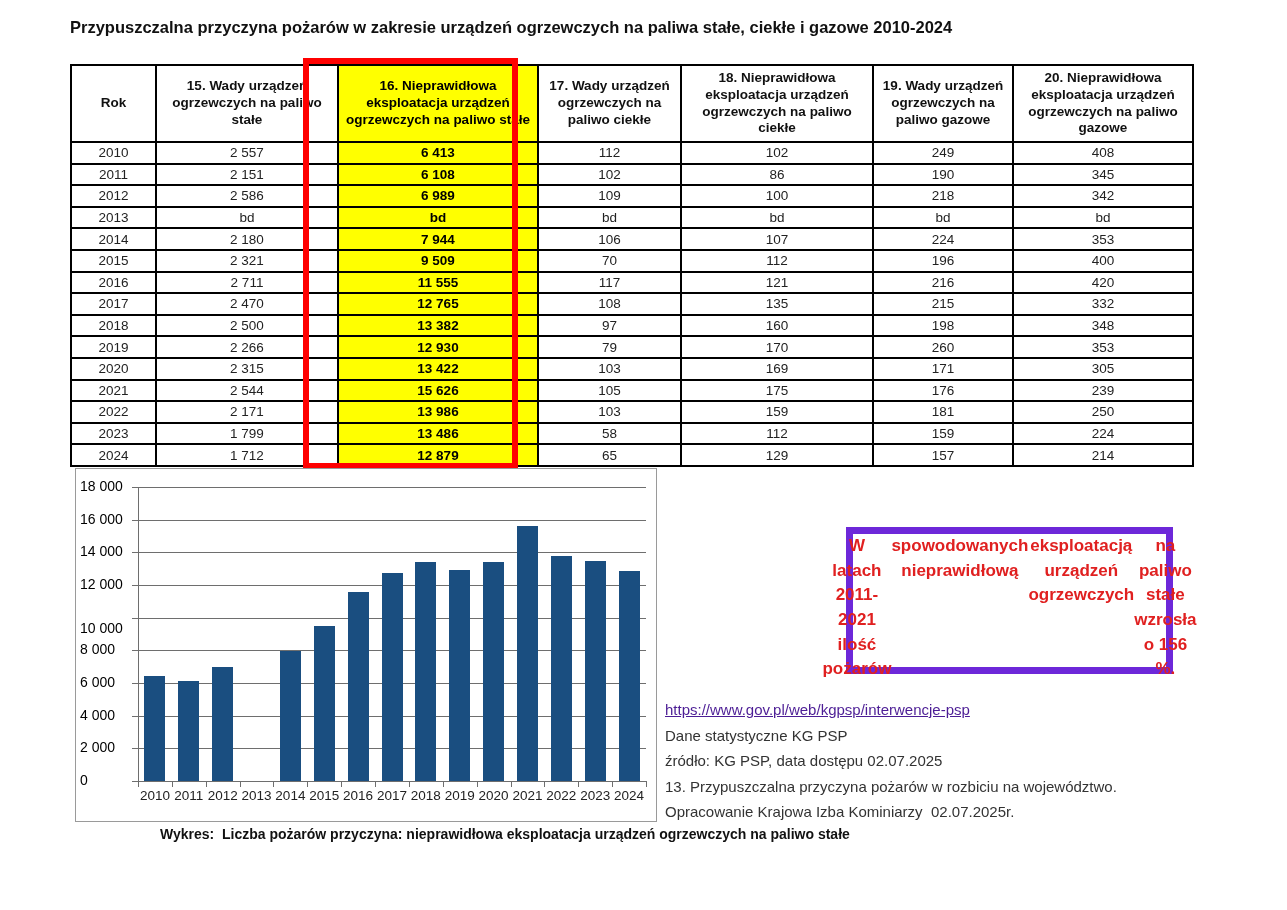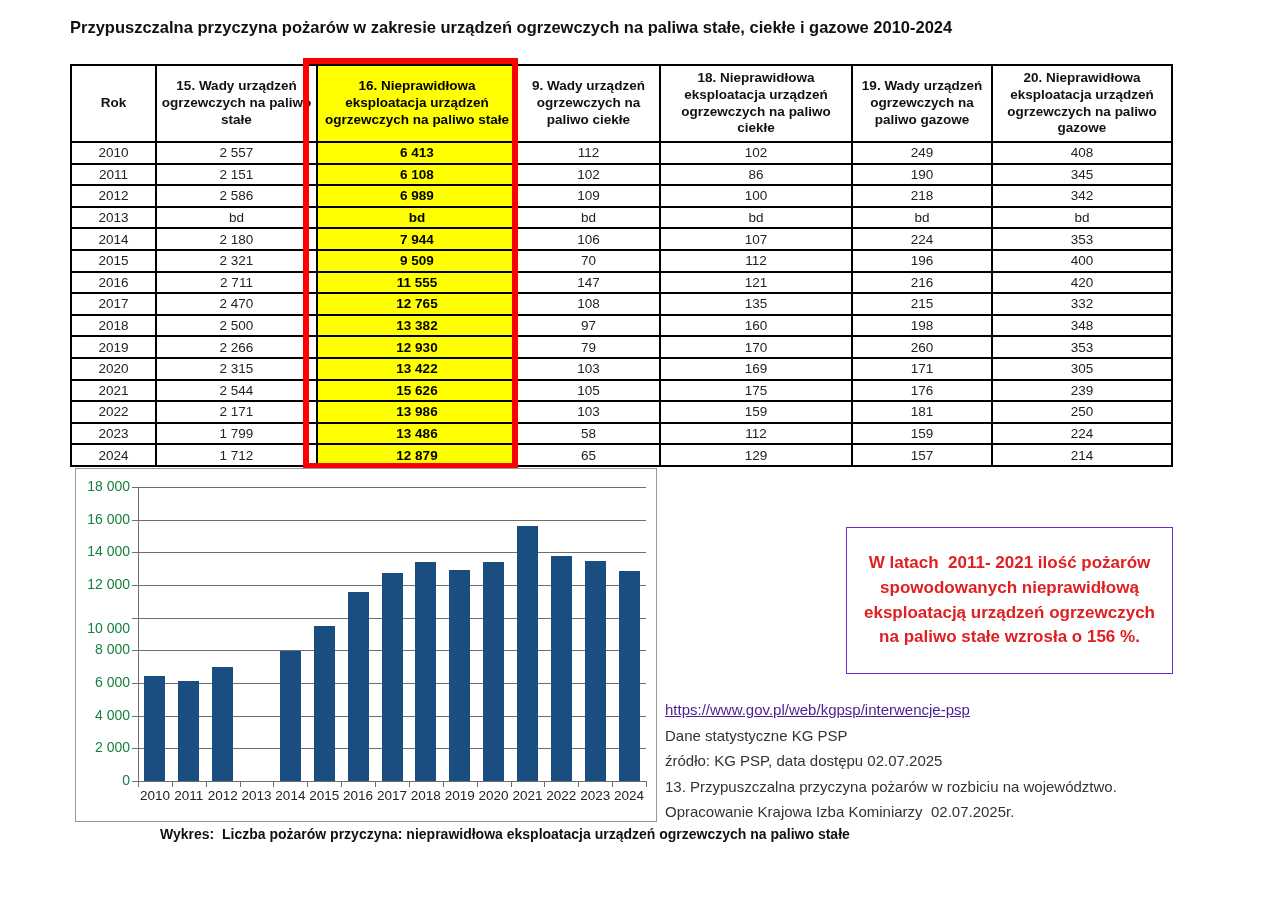--- a/index.html
+++ b/index.html
@@ -25,55 +25,55 @@
               border:6px solid #FF0000; pointer-events:none; }
 
   
   .chart { position:absolute; left:75px; top:468px; width:582px; height:354px;
            border:1px solid #9a9a9a; background:#fff; }
   .chart .gridline { position:absolute; height:1px; background:#6E6E6E; }
   .chart .yaxis  { position:absolute; width:1px; background:#6E6E6E; }
   .chart .xaxis  { position:absolute; height:1px; background:#6E6E6E; }
   .chart .ytick  { position:absolute; width:6px; height:1px; background:#6E6E6E; }
   .chart .xtick  { position:absolute; width:1px; height:6px; background:#6E6E6E; }
-  .chart .ylabel { position:absolute; font-size:14px; color:#15803d; text-align:right;
+  .chart .ylabel { position:absolute; font-size:14px; color:#000000; 
                    width:50px; }
   .chart .xlabel { position:absolute; font-size:13.5px; color:#222; text-align:center; }
   .chart .bar    { position:absolute; }
 
   .chart-caption { position:absolute; left:160px; top:826px; font-size:14px;
                    font-weight:bold; color:#111; white-space:pre-wrap; }
 
   
   .annotation-box { position:absolute; left:846px; top:527px; width:327px; height:147px;
-                    border:1px solid #6d28d9; background:#fff;
-                    display:flex; flex-direction:column; justify-content:center; }
+                    border:7px solid #6d28d9; background:#fff;
+                    display:flex; flex-direction:row; justify-content:center; }
   .annotation-box .line { font-size:17px; font-weight:bold; color:#E02020;
                     text-align:center; line-height:1.45; white-space:pre-wrap; }
 
   
   .sources { position:absolute; left:665px; top:697px; font-size:15px; color:#333; }
   .sources .src-line { line-height:25.5px; white-space:pre-wrap; }
   .sources a.src-link { color:#4c1d95; text-decoration:underline; line-height:25.5px;
                     display:inline-block; }
 </style>
 </head>
 <body>
 
 <div id="page">
 
   <div class="page-title">Przypuszczalna przyczyna pożarów w zakresie urządzeń ogrzewczych na paliwa stałe, ciekłe i gazowe 2010-2024</div>
 
   <table class="data">
     <thead>
       <tr id="headRow">
           <th style="width: 85px; margin-top: 14px;">Rok</th>
-          <th style="width: 161px;">15. Wady urządzeń ogrzewczych na paliwo stałe</th>
+          <th style="width: 182px;">15. Wady urządzeń ogrzewczych na paliwo stałe</th>
           <th class="hl" style="width: 200px;">16. Nieprawidłowa eksploatacja urządzeń ogrzewczych na paliwo stałe</th>
-          <th style="width: 143px;">9. Wady urządzeń ogrzewczych na paliwo ciekłe</th>
+          <th style="width: 143px;">17. Wady urządzeń ogrzewczych na paliwo ciekłe</th>
           <th style="width: 192px;">18. Nieprawidłowa eksploatacja urządzeń ogrzewczych na paliwo ciekłe</th>
           <th style="width: 140px; margin-top: 16px;">19. Wady urządzeń ogrzewczych na paliwo gazowe</th>
           <th style="width: 180px;">20. Nieprawidłowa eksploatacja urządzeń ogrzewczych na paliwo gazowe</th>
         </tr>
     </thead>
     <tbody id="bodyRows">
         <tr>
           <td>2010</td>
           <td>2 557</td>
           <td class="hl">6 413</td>
@@ -124,21 +124,21 @@
           <td class="hl">9 509</td>
           <td>70</td>
           <td>112</td>
           <td>196</td>
           <td>400</td>
         </tr>
         <tr>
           <td>2016</td>
           <td>2 711</td>
           <td class="hl">11 555</td>
-          <td>147</td>
+          <td>117</td>
           <td>121</td>
           <td>216</td>
           <td>420</td>
         </tr>
         <tr>
           <td>2017</td>
           <td>2 470</td>
           <td class="hl">12 765</td>
           <td>108</td>
           <td>135</td>

